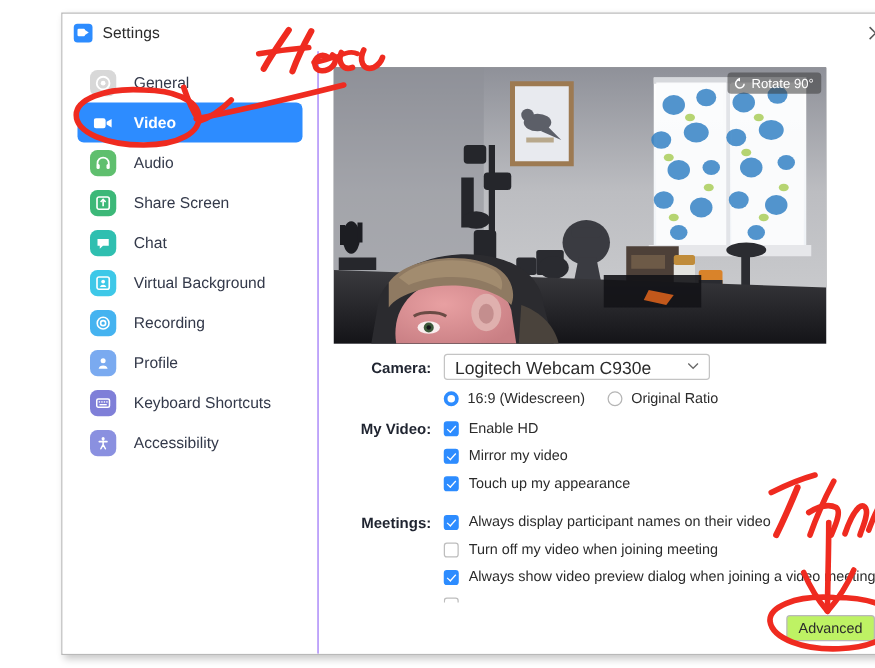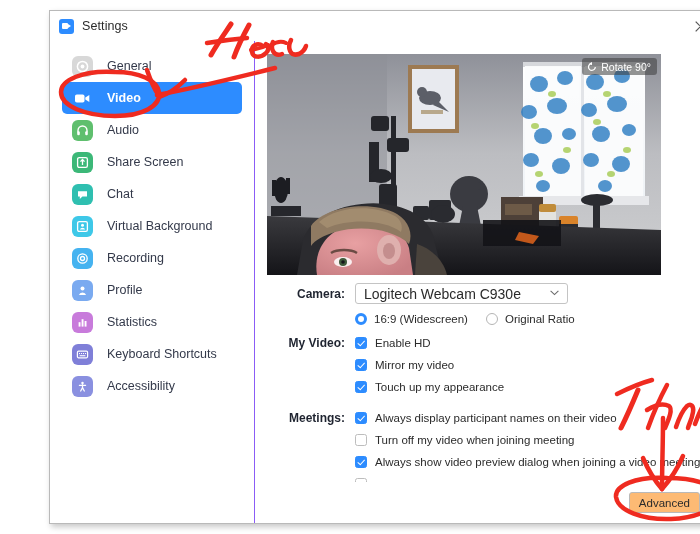--- a/index.html
+++ b/index.html
@@ -243,21 +243,21 @@
 
   .advanced-wrap {
     position: absolute;
     right: 22px; bottom: 10px;
   }
   .advanced-btn {
     min-width: 66px;
     height: 21px;
     border: 1px solid #b9b9b9;
     border-radius: 3px;
-    background: #fdba74;
+    background: #bef264;
     font-size: 11.5px;
     color: #2b2b2b;
     font-family: "Liberation Sans", sans-serif;
     cursor: pointer;
     padding: 0 9px;
   }
 
   
   .scrollbar {
     position: absolute;
@@ -383,30 +383,20 @@
         <div class="nav-item">
           <span class="nav-icon" style="background:#7aaaf0">
             <svg width="13" height="13" viewBox="0 0 13 13">
               <circle cx="6.5" cy="4.6" r="2" fill="#fff"></circle>
               <path d="M2.9 11 a3.7 3.3 0 0 1 7.2 0 Z" fill="#fff"></path>
             </svg>
           </span>
           <span class="nav-label">Profile</span>
         </div>
 
-        <div class="nav-item">
-          <span class="nav-icon" style="background:#c87bdb">
-            <svg width="13" height="13" viewBox="0 0 13 13">
-              <rect x="2.6" y="6.2" width="1.9" height="4.4" fill="#fff"></rect>
-              <rect x="5.6" y="3.2" width="1.9" height="7.4" fill="#fff"></rect>
-              <rect x="8.6" y="5.0" width="1.9" height="5.6" fill="#fff"></rect>
-            </svg>
-          </span>
-          <span class="nav-label">Statistics</span>
-        </div>
 
         <div class="nav-item">
           <span class="nav-icon" style="background:#7f7fd8">
             <svg width="13" height="13" viewBox="0 0 13 13">
               <rect x="1.4" y="3.2" width="10.2" height="6.6" rx="1.2" fill="none" stroke="#fff" stroke-width="1.2"></rect>
               <rect x="3" y="5" width="1.1" height="1.1" fill="#fff"></rect>
               <rect x="5" y="5" width="1.1" height="1.1" fill="#fff"></rect>
               <rect x="7" y="5" width="1.1" height="1.1" fill="#fff"></rect>
               <rect x="9" y="5" width="1.1" height="1.1" fill="#fff"></rect>
               <rect x="3.6" y="7.2" width="5.8" height="1.1" fill="#fff"></rect>

